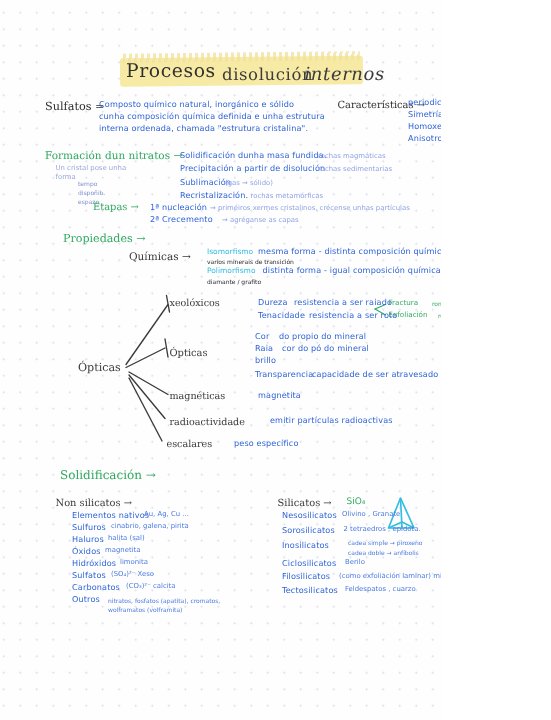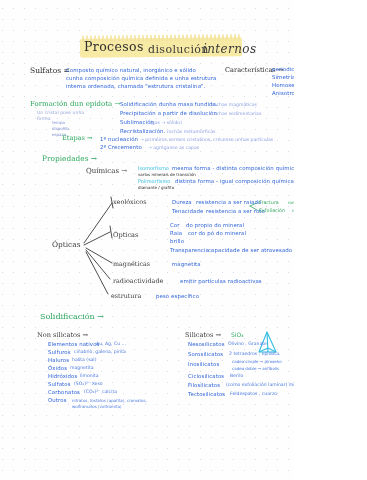--- a/index.html
+++ b/index.html
@@ -66,21 +66,21 @@
   <div class="ink body-blue" style="left:66px;top:67px;">Composto químico natural, inorgánico e sólido</div>
   <div class="ink body-blue" style="left:66px;top:75px;">cunha composición química definida e unha estrutura</div>
   <div class="ink body-blue" style="left:66px;top:83px;">interna ordenada, chamada "estrutura cristalina".</div>
 
   <div class="ink h-black" style="left:225px;top:66px;font-size:6.6px;">Características →</div>
   <div class="ink body-blue" style="left:272px;top:66px;">periodicidade</div>
   <div class="ink body-blue" style="left:272px;top:74px;">Simetría</div>
   <div class="ink body-blue" style="left:272px;top:82px;">Homoxeneidade</div>
   <div class="ink body-blue" style="left:272px;top:90px;">Anisotropía</div>
 
-  <div class="ink h-green" style="left:30px;top:100px;font-size:7px;">Formación dun epidota →</div>
+  <div class="ink h-green" style="left:30px;top:100px;font-size:7px;">Formación dun nitratos →</div>
   <div class="ink body-blue-sm" style="left:37px;top:110px;color:#9aa7d8;">Un cristal pose unha</div>
   <div class="ink body-blue-sm" style="left:37px;top:116px;color:#9aa7d8;">forma</div>
 
   <div class="ink tiny" style="left:52px;top:120px;color:#7f8fd0;">tempo</div>
   <div class="ink tiny" style="left:52px;top:126px;color:#7f8fd0;">dispoñib.</div>
   <div class="ink tiny" style="left:52px;top:132px;color:#7f8fd0;">espazo</div>
 
   <div class="ink body-blue" style="left:120px;top:101px;">Solidificación dunha masa fundida.</div>
   <div class="ink body-blue-sm" style="left:212px;top:102px;color:#8fa3e4;">rochas magmáticas</div>
   <div class="ink body-blue" style="left:120px;top:110px;">Precipitación a partir de disolución</div>
@@ -144,21 +144,21 @@
   <div class="ink body-blue" style="left:170px;top:238px;">brillo</div>
   <div class="ink body-blue" style="left:170px;top:247px;">Transparencia</div>
   <div class="ink body-blue" style="left:208px;top:247px;">capacidade de ser atravesado pola luz</div>
 
   <div class="ink h-black" style="left:113px;top:260px;font-size:6.4px;color:#3a3a3a;">magnéticas</div>
   <div class="ink body-blue" style="left:172px;top:261px;">magnetita</div>
 
   <div class="ink h-black" style="left:113px;top:277px;font-size:6.4px;color:#3a3a3a;">radioactividade</div>
   <div class="ink body-blue" style="left:180px;top:278px;">emitir partículas radioactivas</div>
 
-  <div class="ink h-black" style="left:111px;top:292px;font-size:6.4px;color:#3a3a3a;">estrutura</div>
+  <div class="ink h-black" style="left:111px;top:292px;font-size:6.4px;color:#3a3a3a;">escalares</div>
   <div class="ink body-blue" style="left:156px;top:293px;">peso específico</div>
 
   <div class="ink h-green" style="left:40px;top:312px;font-size:8px;">Solidificación →</div>
 
   <div class="ink h-black" style="left:37px;top:331px;font-size:6.6px;color:#3a3a3a;">Non silicatos →</div>
   <div class="ink body-blue" style="left:48px;top:341px;">Elementos nativos</div>
   <div class="ink body-blue-sm" style="left:96px;top:341px;color:#4b7ae0;">Au, Ag, Cu ...</div>
   <div class="ink body-blue" style="left:48px;top:349px;">Sulfuros</div>
   <div class="ink body-blue-sm" style="left:74px;top:349px;color:#4b7ae0;">cinabrio, galena, pirita</div>
   <div class="ink body-blue" style="left:48px;top:357px;">Haluros</div>

